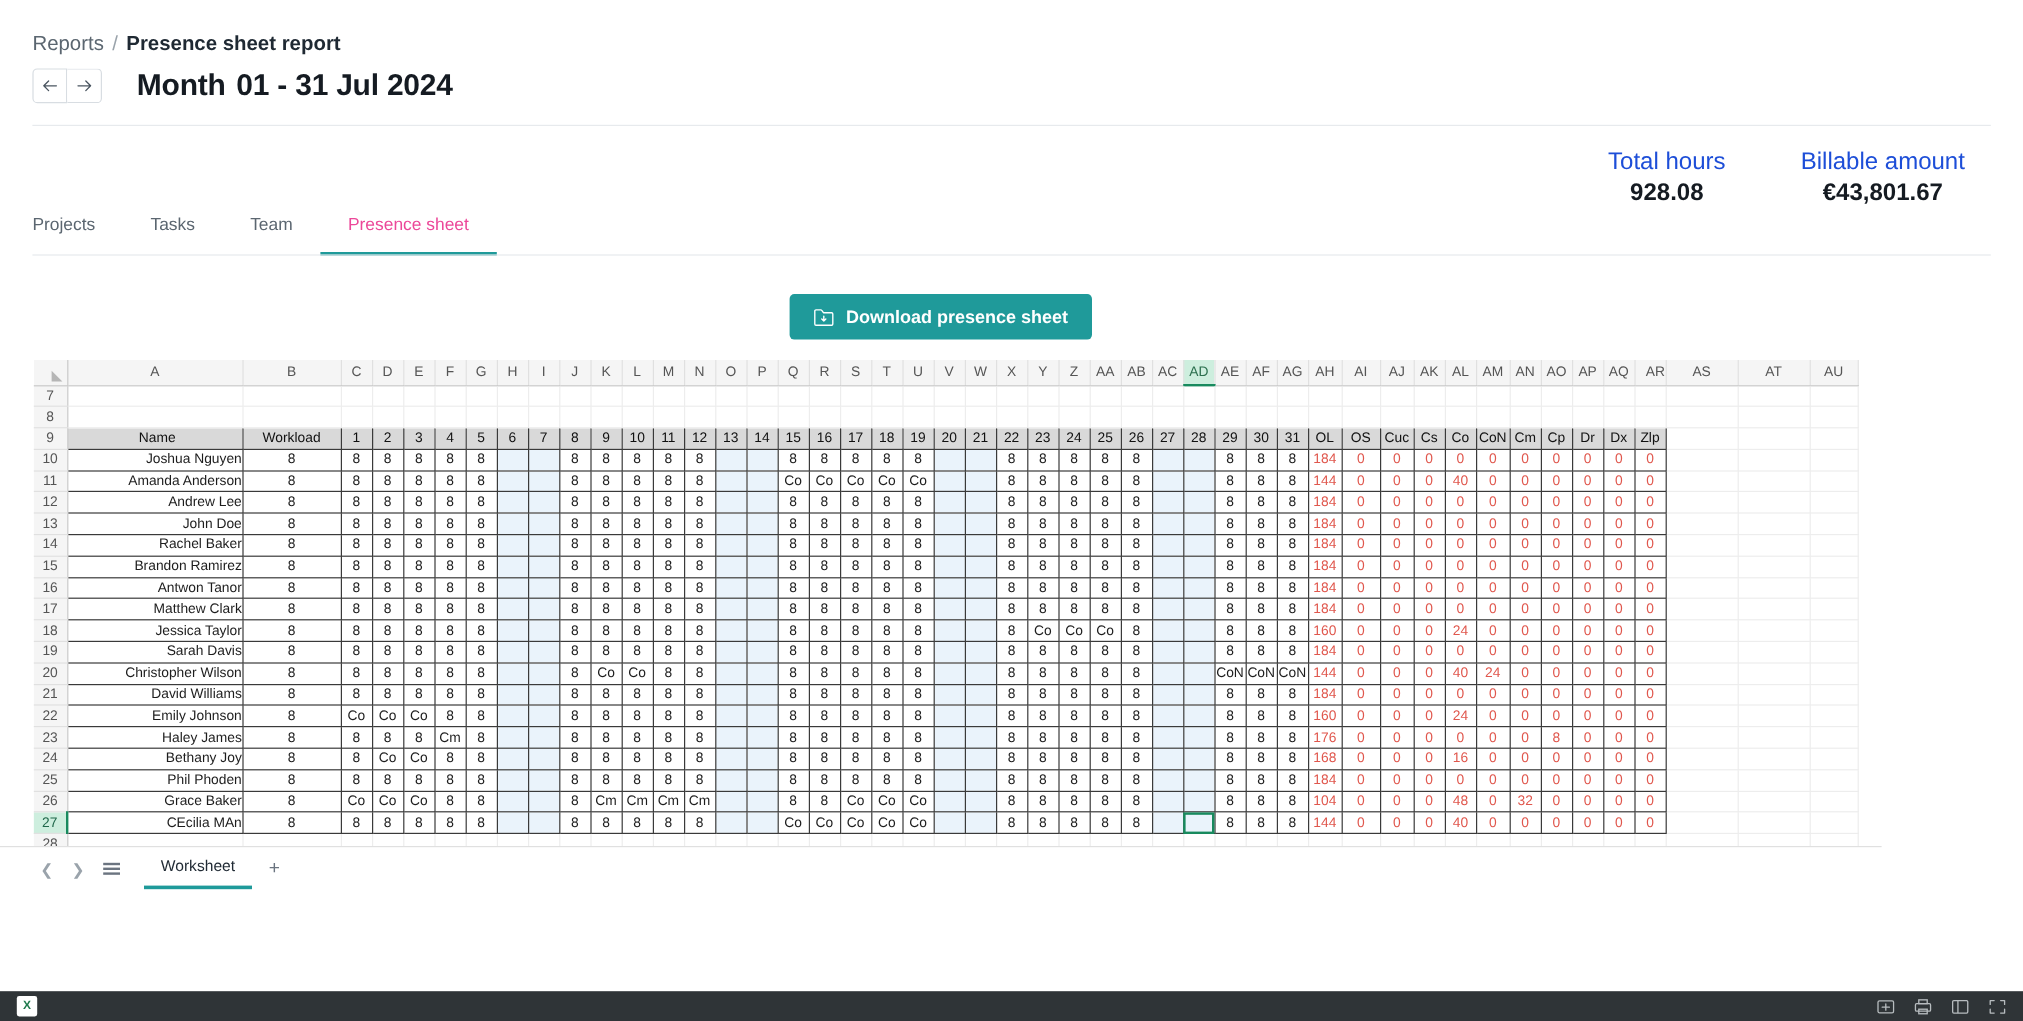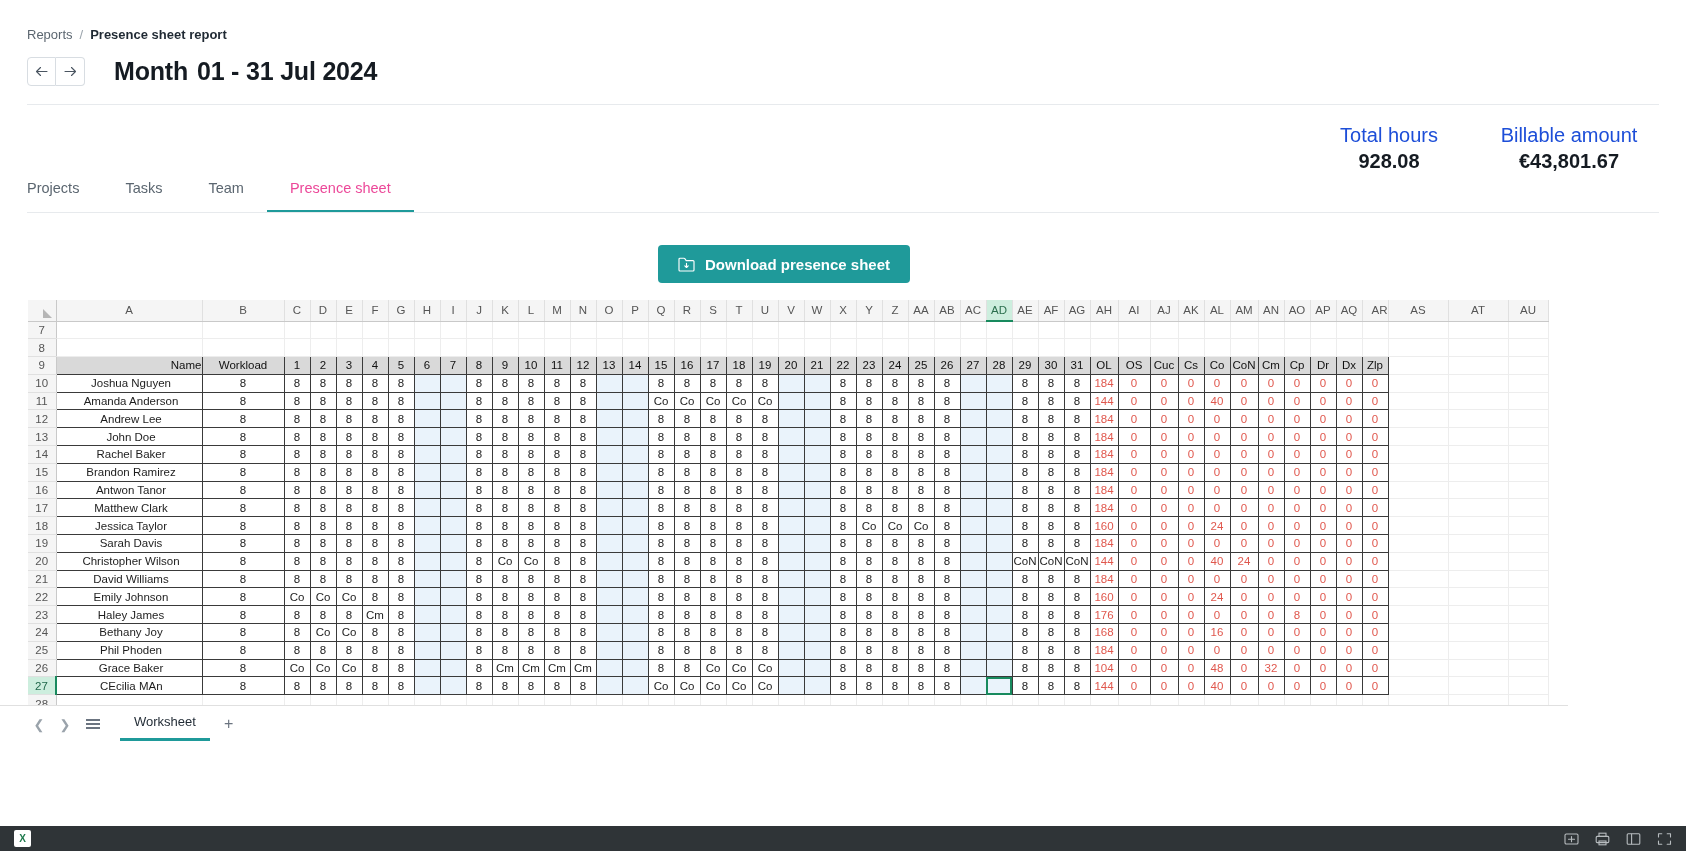--- a/index.html
+++ b/index.html
@@ -9,21 +9,21 @@
     background:#ffffff;
     font-family:"Liberation Sans", sans-serif;
     color:#2b3138;
     overflow:hidden;
     position:relative;
   }
 
   
   .breadcrumb {
     position:absolute; left:27px; top:27px;
-    font-size:13px; color:#5b6670;
+    font-size:17px; color:#5b6670;
     display:flex; align-items:center; gap:7px;
     white-space:nowrap;
   }
   .breadcrumb .crumb-link { color:#5b6670; text-decoration:none; }
   .breadcrumb .sep { color:#9aa3ab; }
   .breadcrumb .crumb-current { color:#1f2933; font-weight:700; }
 
   
   .title-row {
     position:absolute; left:27px; top:57px;
@@ -123,24 +123,24 @@
   }
   .rowhdr.sel { background:#cdeede; color:#20684b; border-right:2px solid #188a5e; }
 
   .cell {
     height:17.8px;
     border-right:1px solid #e3e3e3; border-bottom:1px solid #e3e3e3;
     vertical-align:middle; text-align:center;
     color:#1d1d1d; font-size:11.5px; overflow:hidden; white-space:nowrap;
   }
   .cell.empty-area { border-right:1px solid #ededed; border-bottom:1px solid #ededed; }
-  .cell.name { text-align:center; padding-left:4px; }
+  .cell.name { text-align:right; padding-left:4px; }
   .cell.bordered { border:1px solid #3a3a3a; }
   .cell.hdr9 { background:#d9d9d9; font-weight:400; color:#111; }
-  .cell.hdr9.left { text-align:right; padding-left:4px; }
+  .cell.hdr9.left { text-align:center; padding-left:4px; }
   .cell.weekend { background:#eaf3fb; }
   .cell.red { color:#e0574d; }
   .cell.selcell { outline:2px solid #188a5e; outline-offset:-2px; }
 
   
   .sheetbar {
     position:absolute; left:0; top:705px; width:1568px; height:37px;
     background:#fff; border-top:1px solid #e0e0e0;
     display:flex; align-items:center; padding-left:28px; gap:4px;
   }

